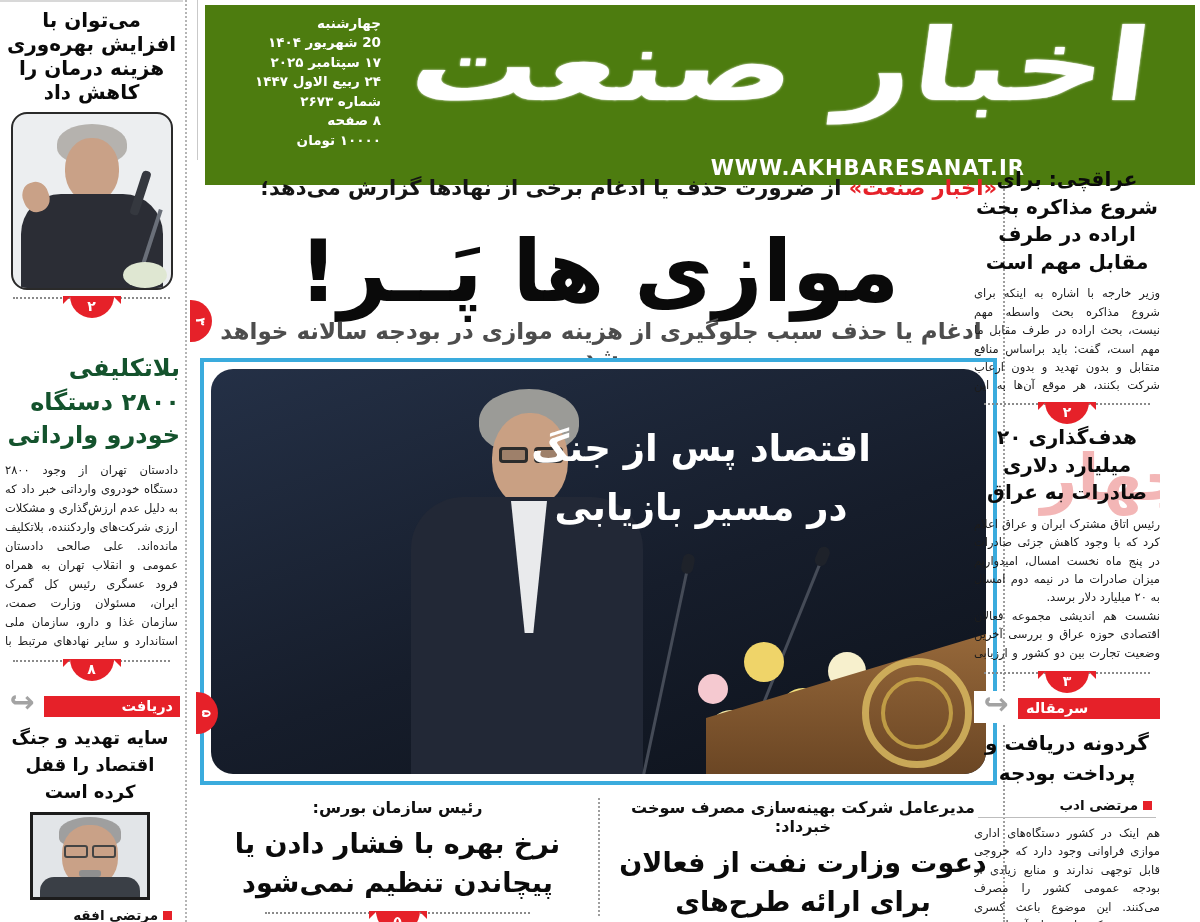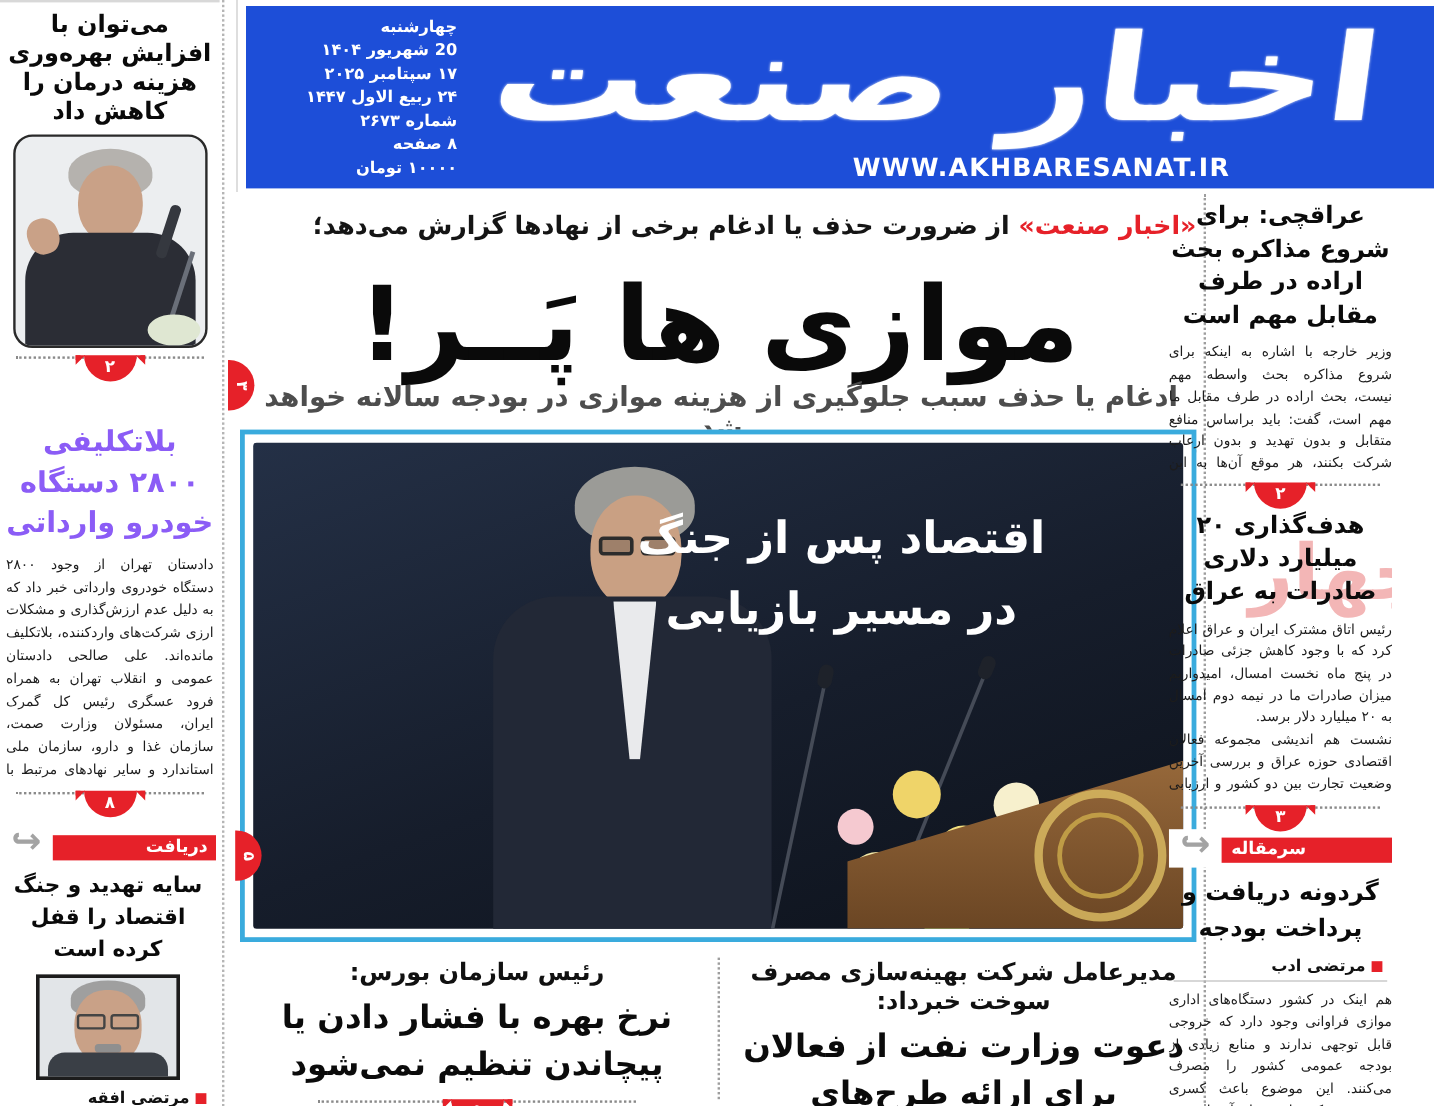--- a/index.html
+++ b/index.html
@@ -9,21 +9,21 @@
     background:#ffffff; overflow:hidden; direction:rtl;
     font-family:"DejaVu Sans", sans-serif; color:#111;
   }
   
   .vline-a { position:absolute; left:185px; top:0; bottom:0; width:0; border-left:2px dotted #b5b5b5; }
   .vline-b { position:absolute; left:197px; top:0; height:160px; width:0; border-left:1px solid #c9c9c9; }
   .vline-c { position:absolute; left:1003px; top:162px; bottom:0; width:0; border-left:2px dotted #9e9e9e; }
   .vline-d { position:absolute; left:598px; top:798px; height:118px; width:0; border-left:2px dotted #9e9e9e; }
 
   
-  .masthead { position:absolute; left:205px; top:5px; width:990px; height:152px; background:#1d4ed8; }
+  .masthead { position:absolute; left:205px; top:5px; width:990px; height:180px; background:#4d7c0f; }
   .m-dates { position:absolute; left:16px; top:9px; width:160px; color:#fff; font-size:13.5px; font-weight:bold; text-align:right; line-height:1.44; }
   .m-logo {
     position:absolute; right:45px; top:-14px; color:#fff; font-size:100px; font-weight:bold;
     white-space:nowrap; line-height:150px; transform:scaleX(1.28) skewX(-6deg); transform-origin:right center;
     text-shadow:0 0 2px #ffffff;
   }
   .m-url { position:absolute; right:170px; bottom:5px; color:#fff; font-weight:bold; font-size:21px; letter-spacing:1px; direction:ltr; }
 
   
   .kicker { position:absolute; left:205px; top:176px; width:792px; text-align:right; font-size:21px; font-weight:bold; color:#151515; }
@@ -34,21 +34,21 @@
 
   .side-tab { position:absolute; width:22px; height:42px; background:#e62129; border-radius:0 42px 42px 0;
               color:#fff; display:flex; align-items:center; justify-content:center; font-size:13px; font-weight:bold; }
   .side-tab span { transform:rotate(90deg); display:block; }
   .tab3 { left:190px; top:300px; }
   .tab5 { left:196px; top:692px; z-index:5; }
 
   
   .photo-frame { position:absolute; left:200px; top:358px; width:797px; height:427px; background:#fff;
                  border:4px solid #3aabdd; padding:7px; }
-  .photo-inner { position:relative; width:100%; height:100%; border-radius:3px; overflow:hidden;
+  .photo-inner { position:relative; width:100%; height:100%; border-radius:22px; overflow:hidden;
                  background:linear-gradient(160deg,#243046 0%,#161d2b 55%,#0d121b 100%); }
   .photo-caption { position:absolute; top:50px; right:115px; text-align:center; color:#fff; font-weight:bold; font-size:37px; line-height:1.6; z-index:4; }
   .mp-hair { position:absolute; left:268px; top:20px; width:100px; height:64px; background:#9b9b97; border-radius:50% 50% 42% 42%; }
   .mp-face { position:absolute; left:281px; top:44px; width:76px; height:94px; background:#c9a083; border-radius:48%; }
   .mp-glasses { position:absolute; left:288px; top:78px; width:64px; height:16px; display:flex; gap:6px; }
   .mp-glasses i { flex:1; border:3px solid #2c2c2c; border-radius:4px; background:rgba(30,30,30,.25); }
   .mp-body { position:absolute; left:200px; top:128px; width:232px; height:290px; background:#222836; border-radius:52px 52px 0 0; }
   .mp-shirt { position:absolute; left:300px; top:132px; width:36px; height:132px; background:#e9eaec; clip-path:polygon(0 0,100% 0,62% 100%,38% 100%); }
   .mp-mic { position:absolute; bottom:-6px; width:3px; background:#454b57; transform-origin:bottom center; }
   .mp-mic::after { content:""; position:absolute; top:-16px; left:-5px; width:12px; height:20px; background:#1e222a; border-radius:6px; }
@@ -86,21 +86,21 @@
   .arrow-box { position:absolute; left:0; top:-7px; width:44px; height:32px; background:#fff;
                display:flex; align-items:center; justify-content:center; }
   .arrow-glyph { color:#a3a3a3; font-size:30px; font-weight:bold; line-height:1; transform:translateY(-3px); }
 
   
   .left-col { position:absolute; left:0; top:0; width:183px; height:922px; overflow:hidden; border-top:2px solid #d8d8d8;padding-left:36px; }
   .lc-a1 { position:absolute; top:2px; left:3px; right:3px; }
   .lc-a2 { position:absolute; top:348px; left:3px; right:3px; }
   .lc-note { position:absolute; top:694px; left:0; right:3px; }
   .lc-h1 { font-size:20px; font-weight:bold; text-align:center; line-height:1.2; margin:4px 0 8px; color:#0a0a0a; }
-  .lc-h2 { font-size:24px; font-weight:bold; text-align:center; line-height:1.4; margin:2px 0 8px; color:#8b5cf6; }
+  .lc-h2 { font-size:24px; font-weight:bold; text-align:right; line-height:1.4; margin:2px 0 8px; color:#14532d; }
   .lc-body { font-size:11.5px; line-height:1.66; text-align:justify; color:#1c1c1c; max-height:192px; overflow:hidden; padding:0 2px; }
   .photo1 { position:relative; width:162px; height:178px; margin:0 auto; border:2px solid #2a2a2a; border-radius:16px;
             background:#eceef0; overflow:hidden; }
   .p1-hair { position:absolute; left:50%; transform:translateX(-50%); top:10px; width:70px; height:40px; background:#b5b2ae; border-radius:50% 50% 40% 40%; }
   .p1-face { position:absolute; left:50%; transform:translateX(-50%); top:24px; width:54px; height:64px; background:#c9a187; border-radius:48%; }
   .p1-body { position:absolute; left:50%; transform:translateX(-50%); top:80px; width:142px; height:100px; background:#2b2d35; border-radius:40px 40px 0 0; }
   .p1-hand { position:absolute; left:10px; top:68px; width:26px; height:30px; background:#c9a187; border-radius:45%; transform:rotate(-20deg); }
   .p1-mic { position:absolute; right:26px; top:56px; width:9px; height:46px; background:#35383f; border-radius:4px; transform:rotate(18deg); }
   .p1-micstand { position:absolute; right:19px; top:94px; width:4px; height:70px; background:#6a6f79; transform:rotate(18deg); }
   .p1-flower { position:absolute; right:4px; bottom:0; width:44px; height:26px; background:#dfe7d2; border-radius:50%; }
@@ -126,21 +126,21 @@
   .rc-a1 .rc-body { max-height:112px; }
   .rc-a2 .rc-body { max-height:150px; }
   .watermark { position:absolute; right:-30px; top:26px; font-size:64px; font-weight:bold; color:#f3b6b6; z-index:0; line-height:1; }
   .ed-headline { font-size:20px; font-weight:bold; text-align:center; line-height:1.5; margin:9px 0 4px; color:#0a0a0a; }
   .preline { white-space:pre-line; }
 
   
   .bh { position:absolute; top:798px; text-align:center; }
   .bh-right { left:610px; width:386px; }
   .bh-left { left:205px; width:385px; }
-  .bh-kicker { font-size:20px; font-weight:bold; color:#111; margin-bottom:7px; }
+  .bh-kicker { font-size:16px; font-weight:bold; color:#111; margin-bottom:7px; }
   .bh-headline { font-size:27px; font-weight:bold; color:#0b0b0b; line-height:1.45; }
   .bh .badge-row { margin:9px 60px 0; }
 </style>
 </head>
 <body>
 
 <div class="page">
 
   <div class="vline-a"></div>
   <div class="vline-b"></div>

